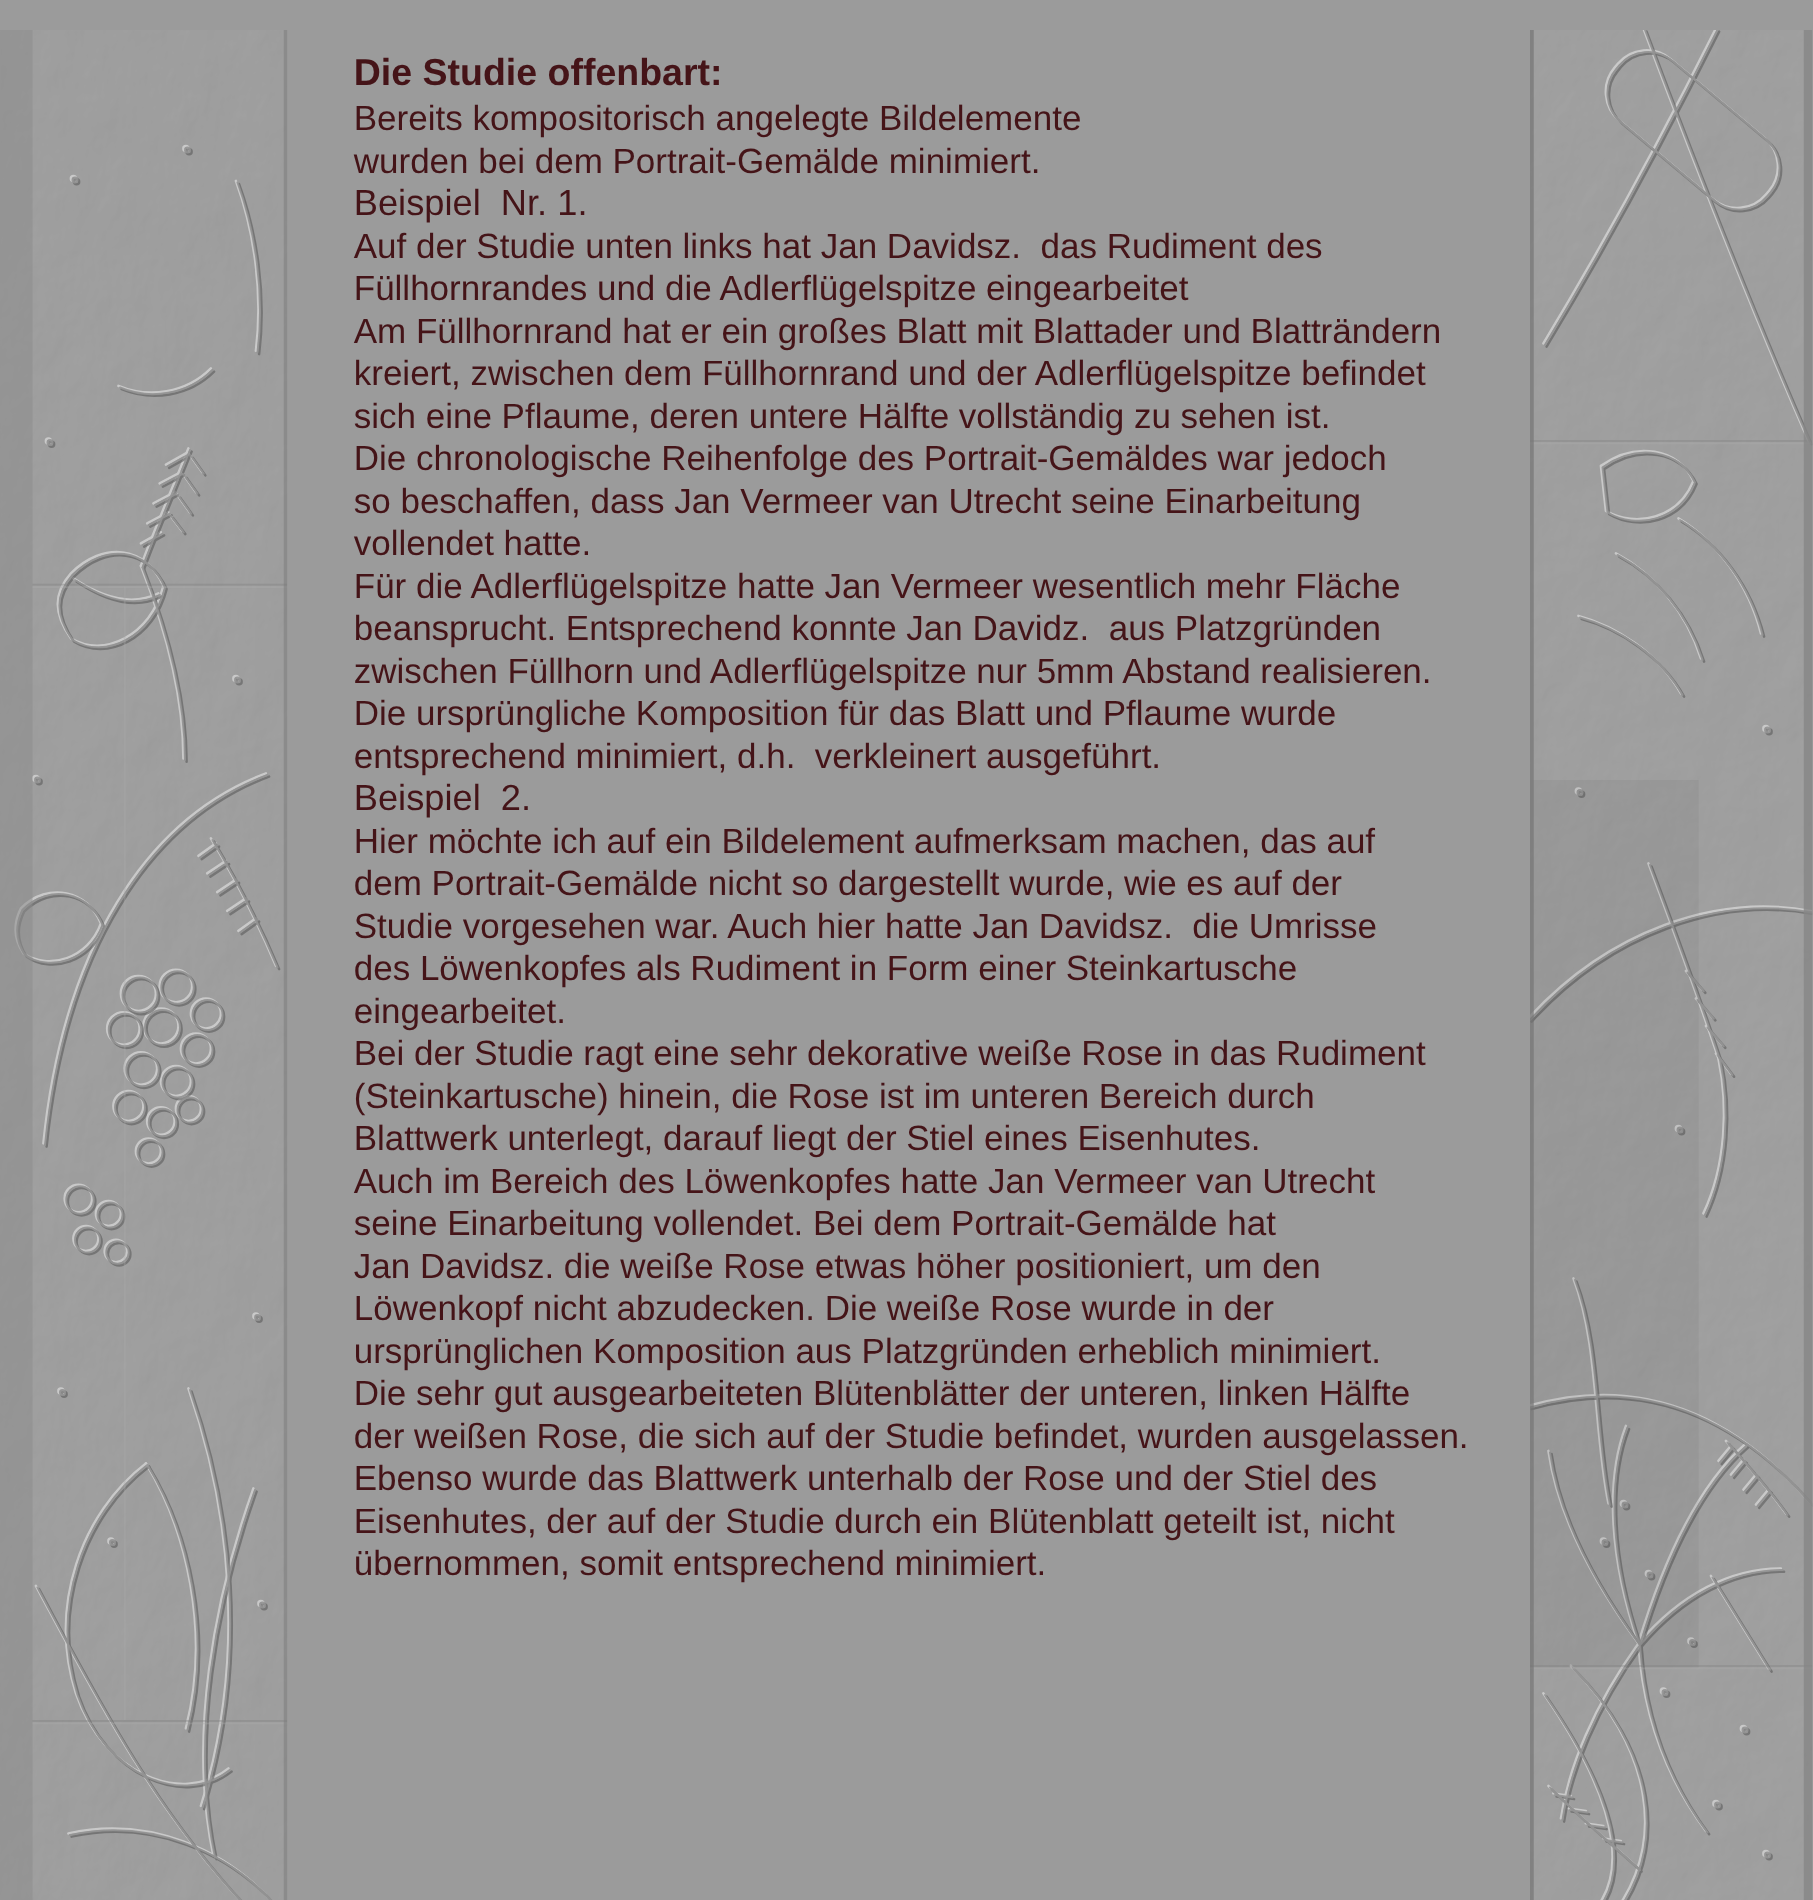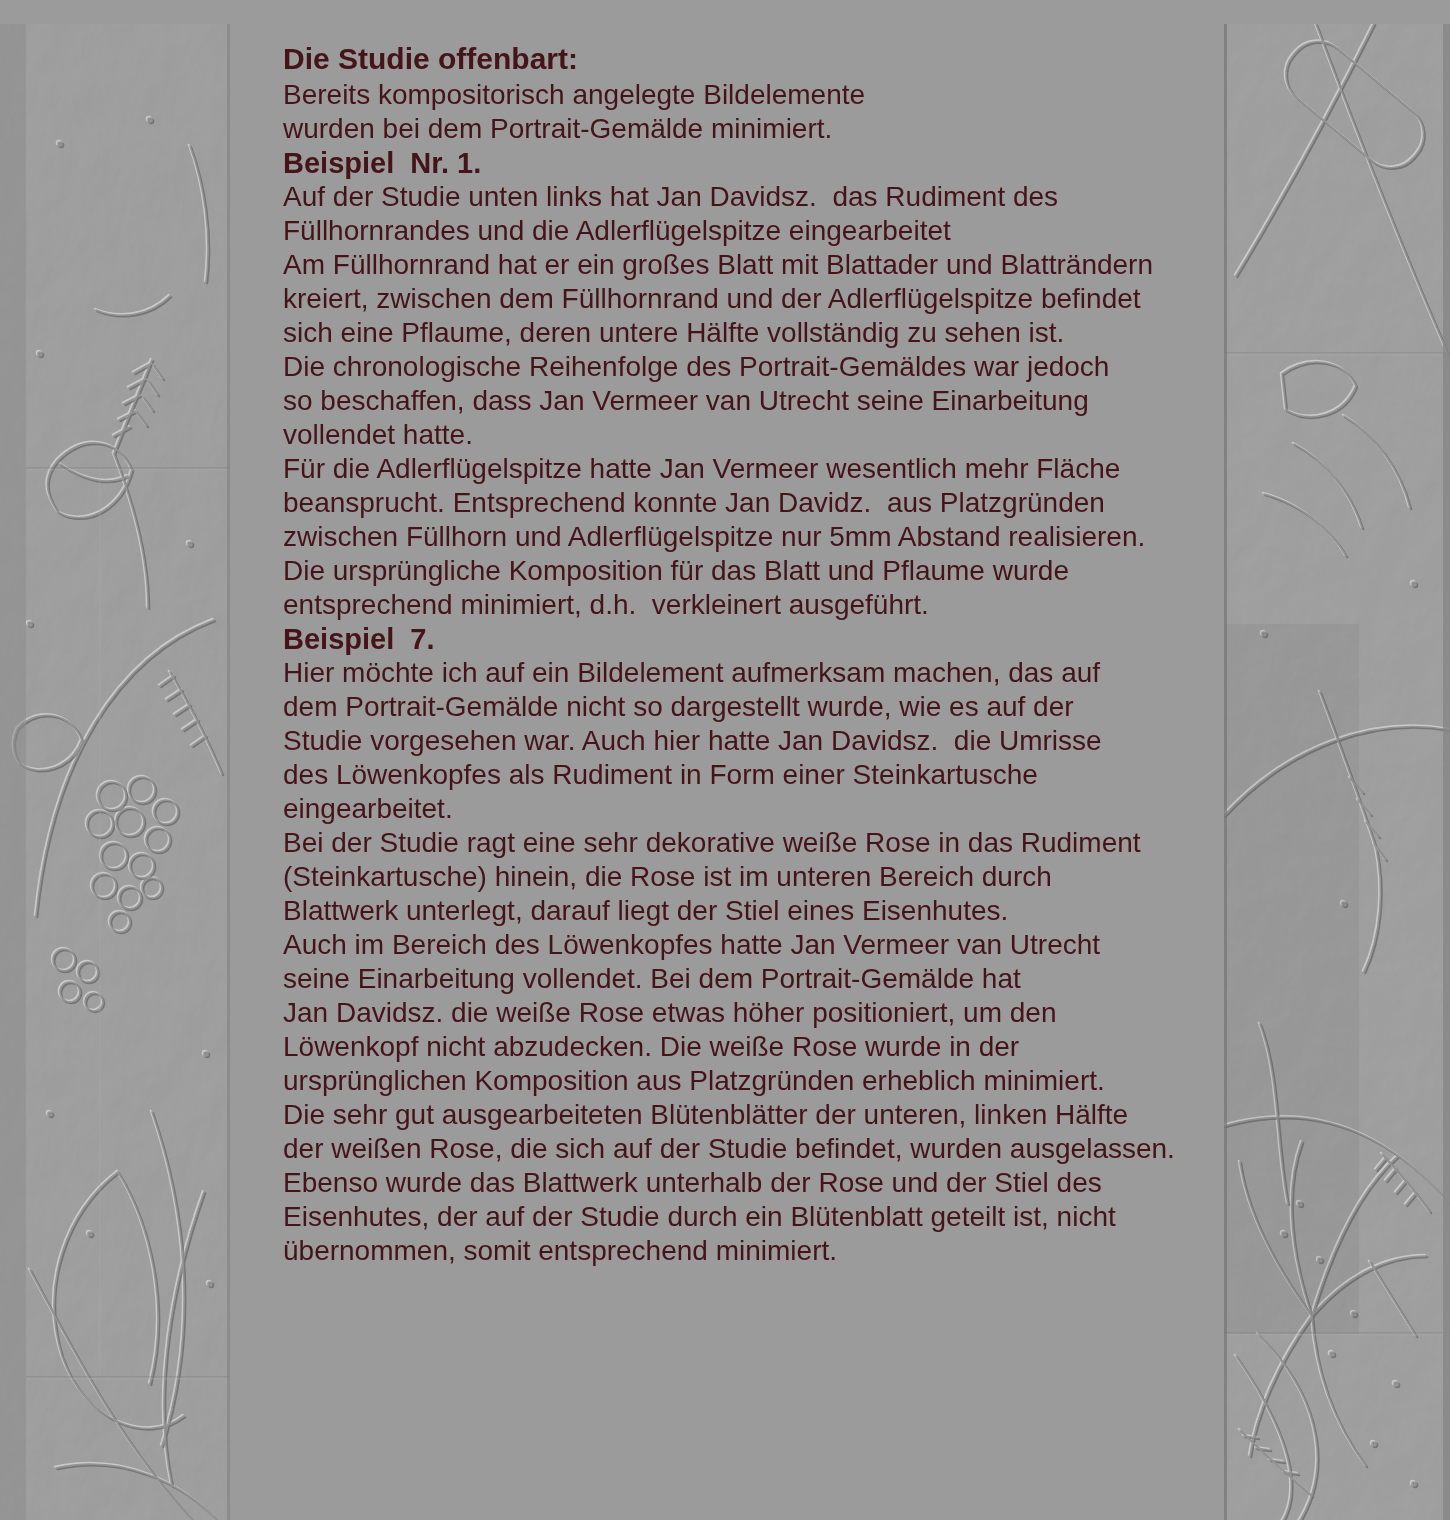--- a/index.html
+++ b/index.html
@@ -6,21 +6,21 @@
   .stage{position:relative;width:1450px;height:1520px;overflow:hidden;
          background:#9b9b9b;font-family:"Liberation Sans",sans-serif;margin-top:24px;}
   .side{position:absolute;top:0;height:1520px;background:#929292;}
   .side.left{left:0;width:230px;}
   .side.right{left:1224px;width:226px;}
   .side svg{display:block;width:100%;height:100%;}
   .doc{position:absolute;left:230px;top:0;width:994px;height:1520px;
        background:#9b9b9b;box-sizing:border-box;padding:16px 18px 0 53px;
        overflow:hidden;color:var(--ink,#451418);}
   .doc h1{font-size:30px;line-height:38px;font-weight:bold;margin:0;white-space:pre-wrap;}
-  .doc h2{font-size:29px;line-height:34px;font-weight:700;margin:0;white-space:pre-wrap;}
+  .doc h2{font-size:29px;line-height:34px;font-weight:400;margin:0;white-space:pre-wrap;}
   .doc p{font-size:28px;line-height:34px;margin:0;white-space:pre-wrap;}
   .mt11{margin-top:11px}.mt26{margin-top:26px}.mt27{margin-top:27px}
   .mt32{margin-top:32px}.mt36{margin-top:36px}.mt39{margin-top:39px}.mt42{margin-top:42px}
 </style>
 </head>
 <body>
 
 <div class="stage">
 
   <div class="side left">
@@ -117,21 +117,21 @@
 kreiert, zwischen dem Füllhornrand und der Adlerflügelspitze befindet
 sich eine Pflaume, deren untere Hälfte vollständig zu sehen ist.</p>
     <p class="mt36">Die chronologische Reihenfolge des Portrait-Gemäldes war jedoch
 so beschaffen, dass Jan Vermeer van Utrecht seine Einarbeitung
 vollendet hatte.
 Für die Adlerflügelspitze hatte Jan Vermeer wesentlich mehr Fläche
 beansprucht. Entsprechend konnte Jan Davidz.  aus Platzgründen
 zwischen Füllhorn und Adlerflügelspitze nur 5mm Abstand realisieren.
 Die ursprüngliche Komposition für das Blatt und Pflaume wurde
 entsprechend minimiert, d.h.  verkleinert ausgeführt.</p>
-    <h2 class="mt42">Beispiel  7.</h2>
+    <h2 class="mt42">Beispiel  2.</h2>
     <p class="mt32">Hier möchte ich auf ein Bildelement aufmerksam machen, das auf
 dem Portrait-Gemälde nicht so dargestellt wurde, wie es auf der
 Studie vorgesehen war. Auch hier hatte Jan Davidsz.  die Umrisse
 des Löwenkopfes als Rudiment in Form einer Steinkartusche
 eingearbeitet.
 Bei der Studie ragt eine sehr dekorative weiße Rose in das Rudiment
 (Steinkartusche) hinein, die Rose ist im unteren Bereich durch
 Blattwerk unterlegt, darauf liegt der Stiel eines Eisenhutes.</p>
     <p class="mt26">Auch im Bereich des Löwenkopfes hatte Jan Vermeer van Utrecht
 seine Einarbeitung vollendet. Bei dem Portrait-Gemälde hat

